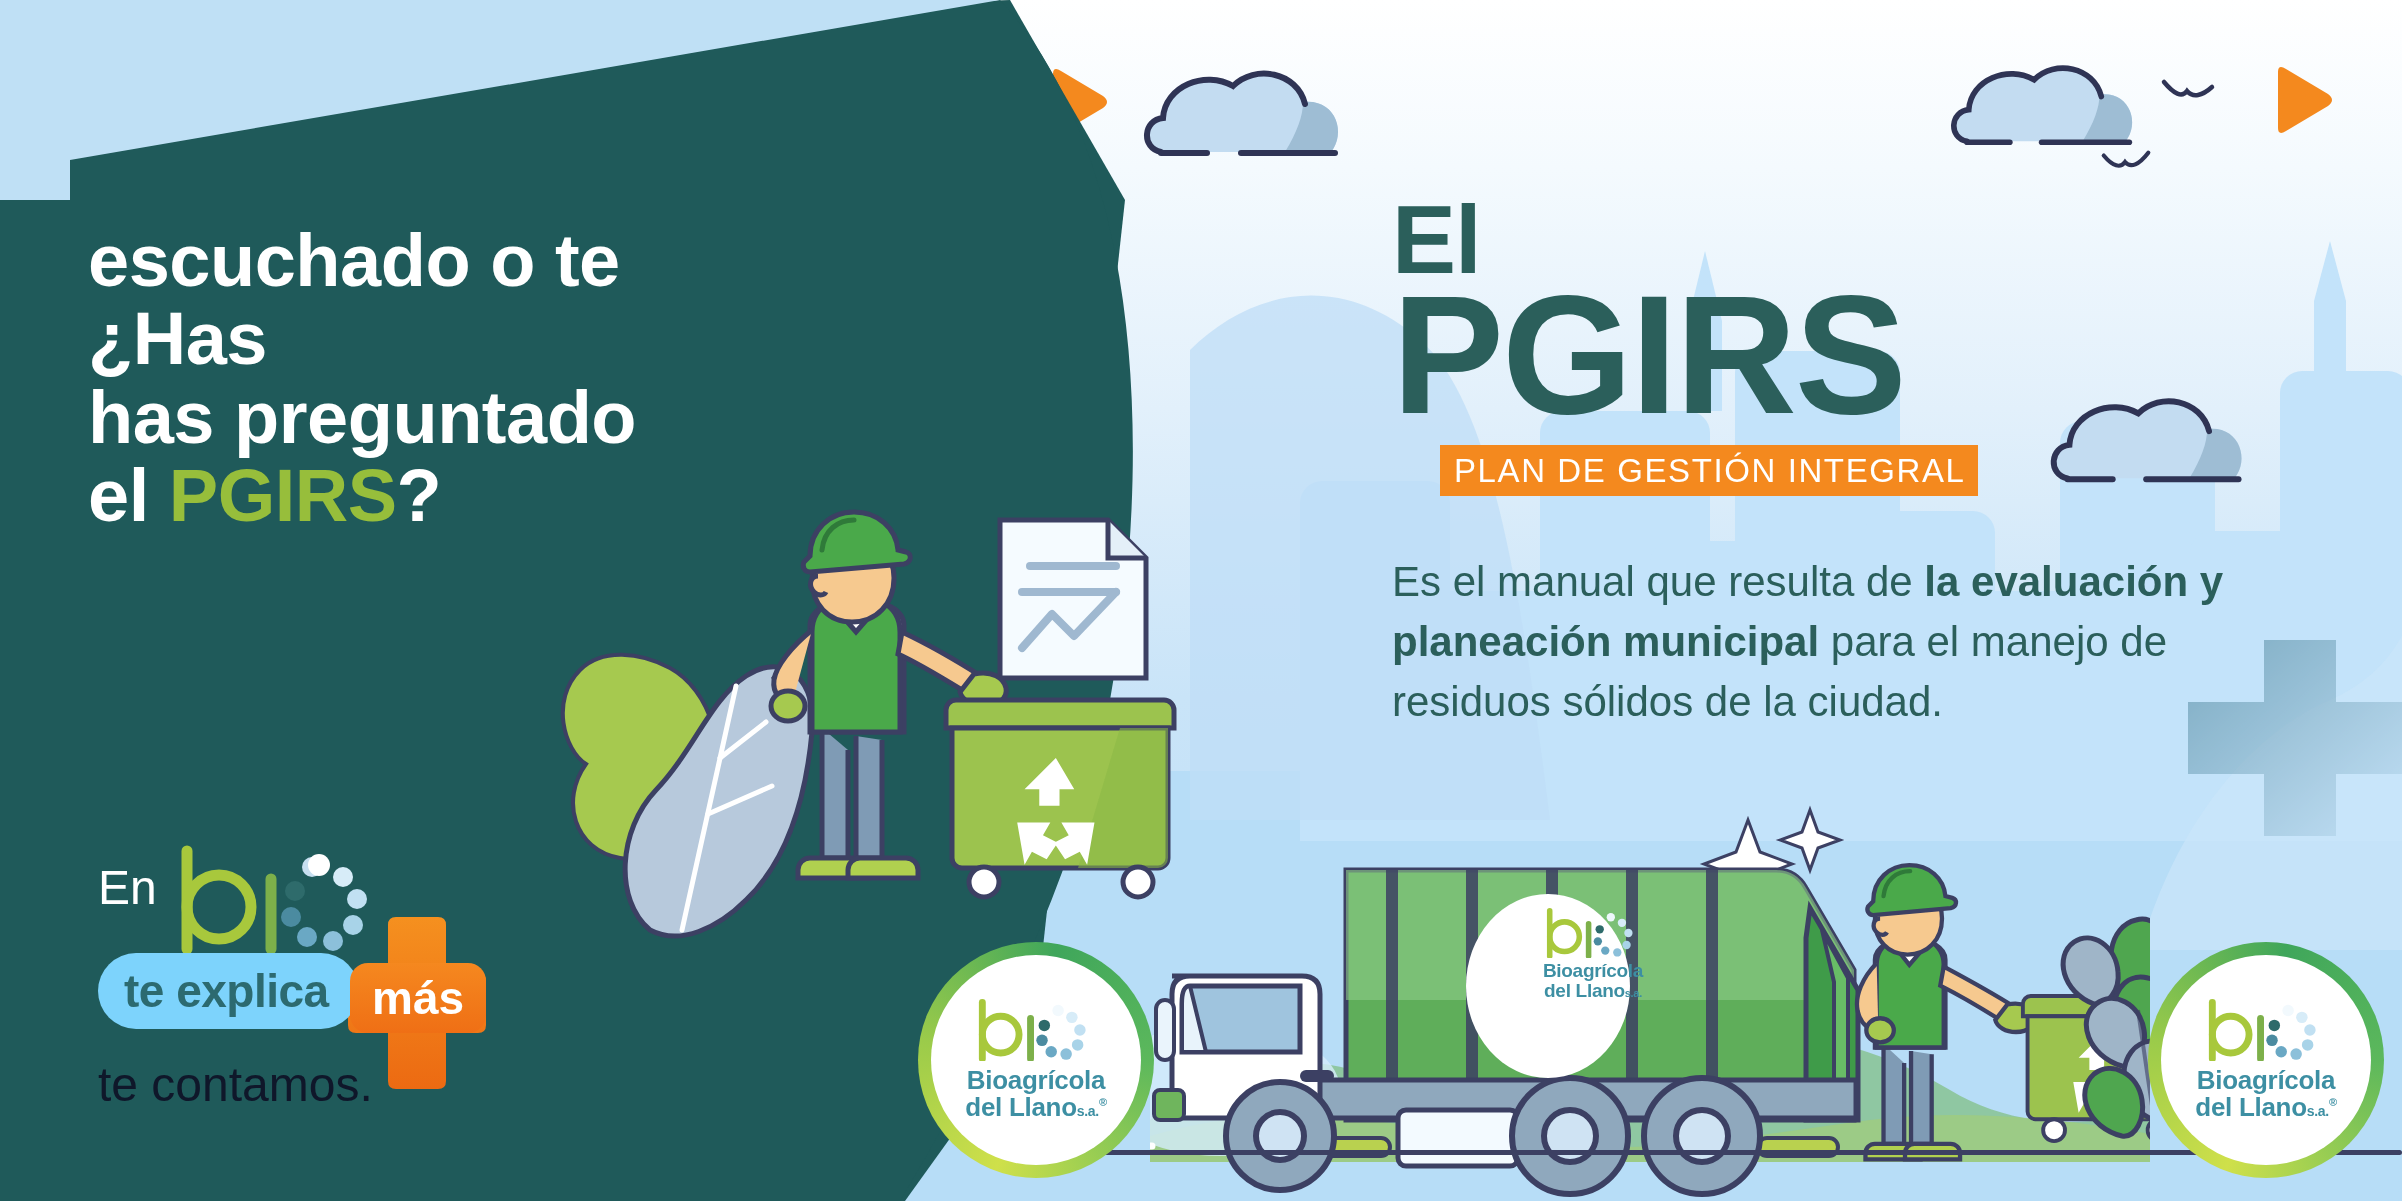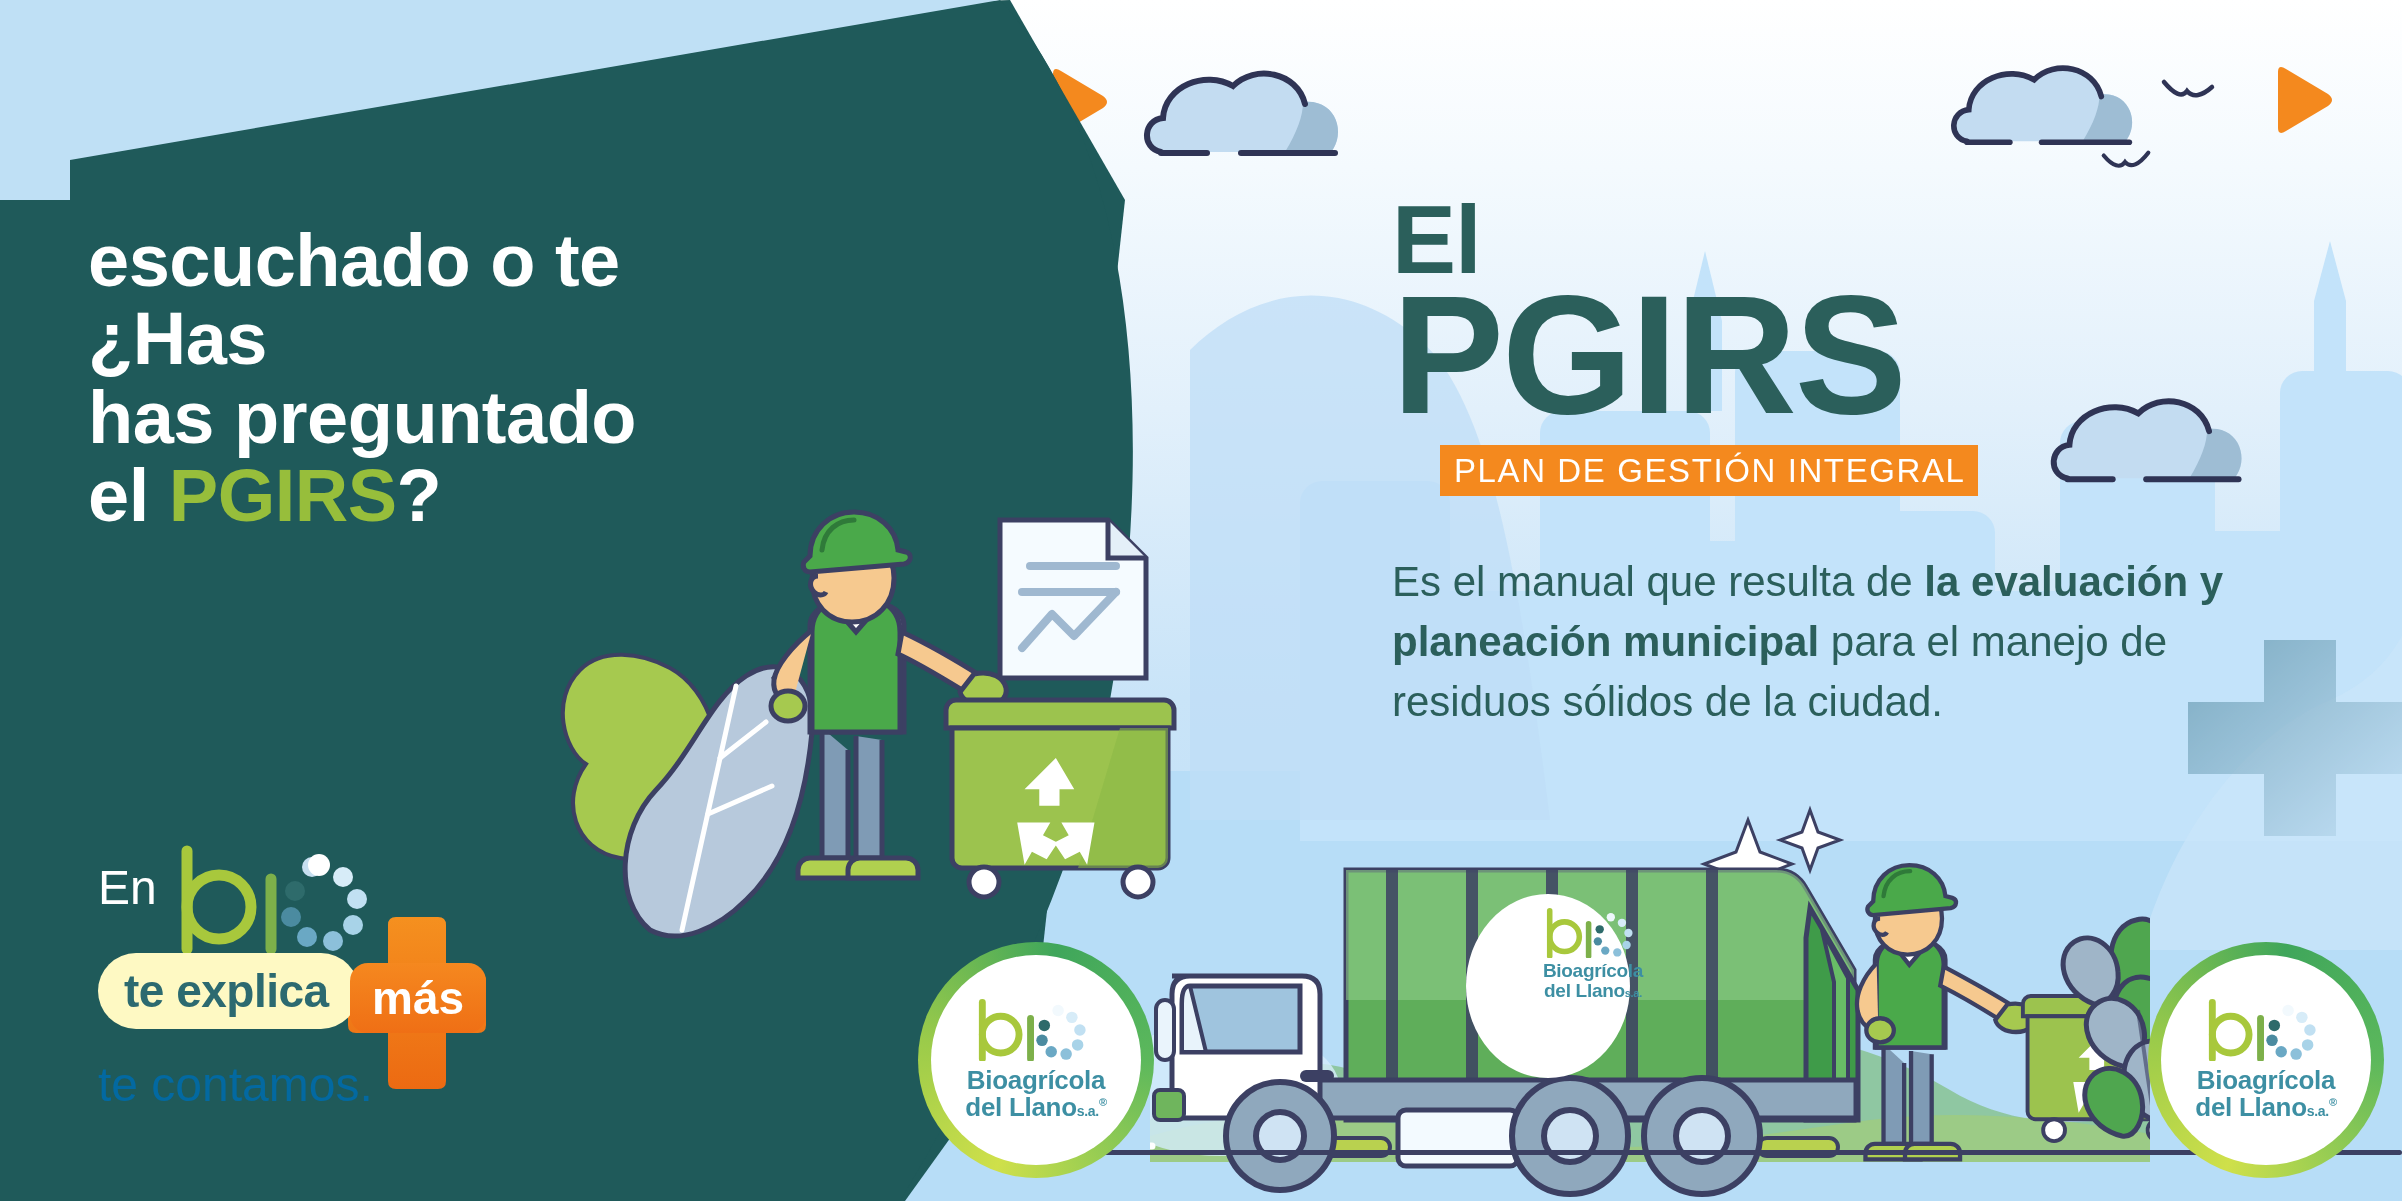--- a/index.html
+++ b/index.html
@@ -59,37 +59,37 @@
   .brand-block { position:absolute; left:98px; top:845px; width:620px; }
   .brand-row1 { display:flex; align-items:center; height:108px; }
   .brand-en {
     color:#ffffff; font-size:48px; font-weight:400;
     line-height:1; padding-bottom:22px; padding-right:16px;
   }
   .bio-wordmark { position:relative; width:215px; height:108px; }
   .brand-pill-wrap { position:relative; margin-top:-8px; height:96px; }
   .brand-pill {
     position:absolute; left:0; top:8px;
-    background:#fef9c3; border-radius:44px;
+    background:#7dd3fc; border-radius:44px;
     height:76px; padding:0 30px 0 26px;
     display:flex; align-items:center;
     color:#2c6a70; font-size:46px; font-weight:bold; letter-spacing:-0.5px;
   }
   .cross-plus {
     position:absolute; left:250px; top:-28px; width:138px; height:172px;
   }
   .mas-chip {
     position:absolute; left:252px; top:18px;
     background:linear-gradient(180deg,#f5881f 0%,#ef6f15 100%);
     border-radius:18px; height:70px; padding:0 22px;
     display:flex; align-items:center;
     color:#ffffff; font-size:46px; font-weight:bold;
   }
   .brand-foot {
-    color:#0369a1; font-size:48px; font-weight:400; margin-top:16px;
+    color:#0f172a; font-size:48px; font-weight:400; margin-top:16px;
   }
 
   
   .right-col { position:absolute; left:1392px; top:196px; width:860px; }
   .el-word {
     color:#2b5f5b; font-size:96px; font-weight:bold; line-height:0.92;
     letter-spacing:-1px;
   }
   .pgirs-word {
     color:#2b5f5b; font-size:168px; font-weight:bold; line-height:0.92;

